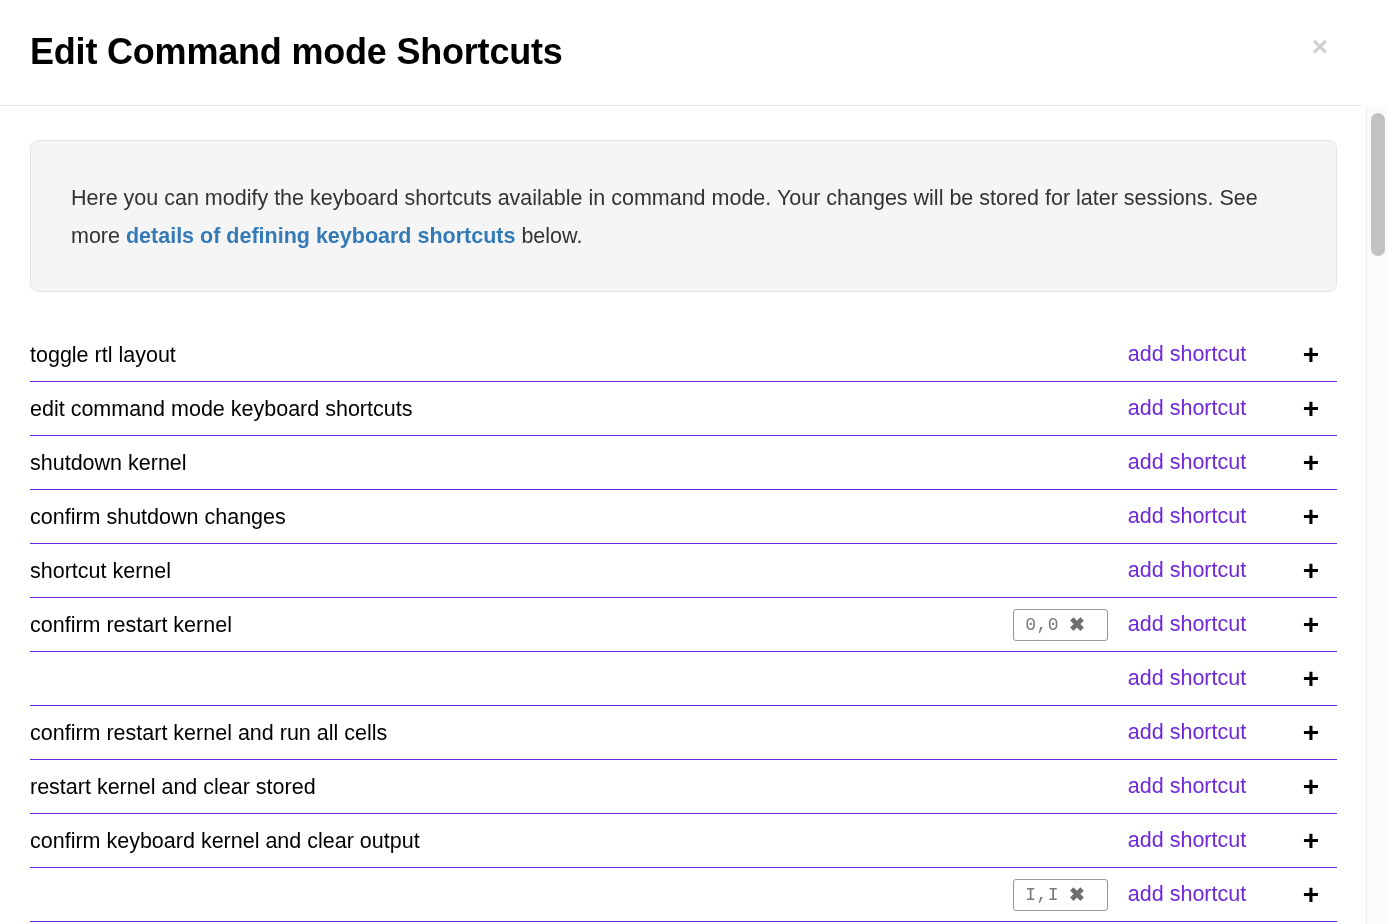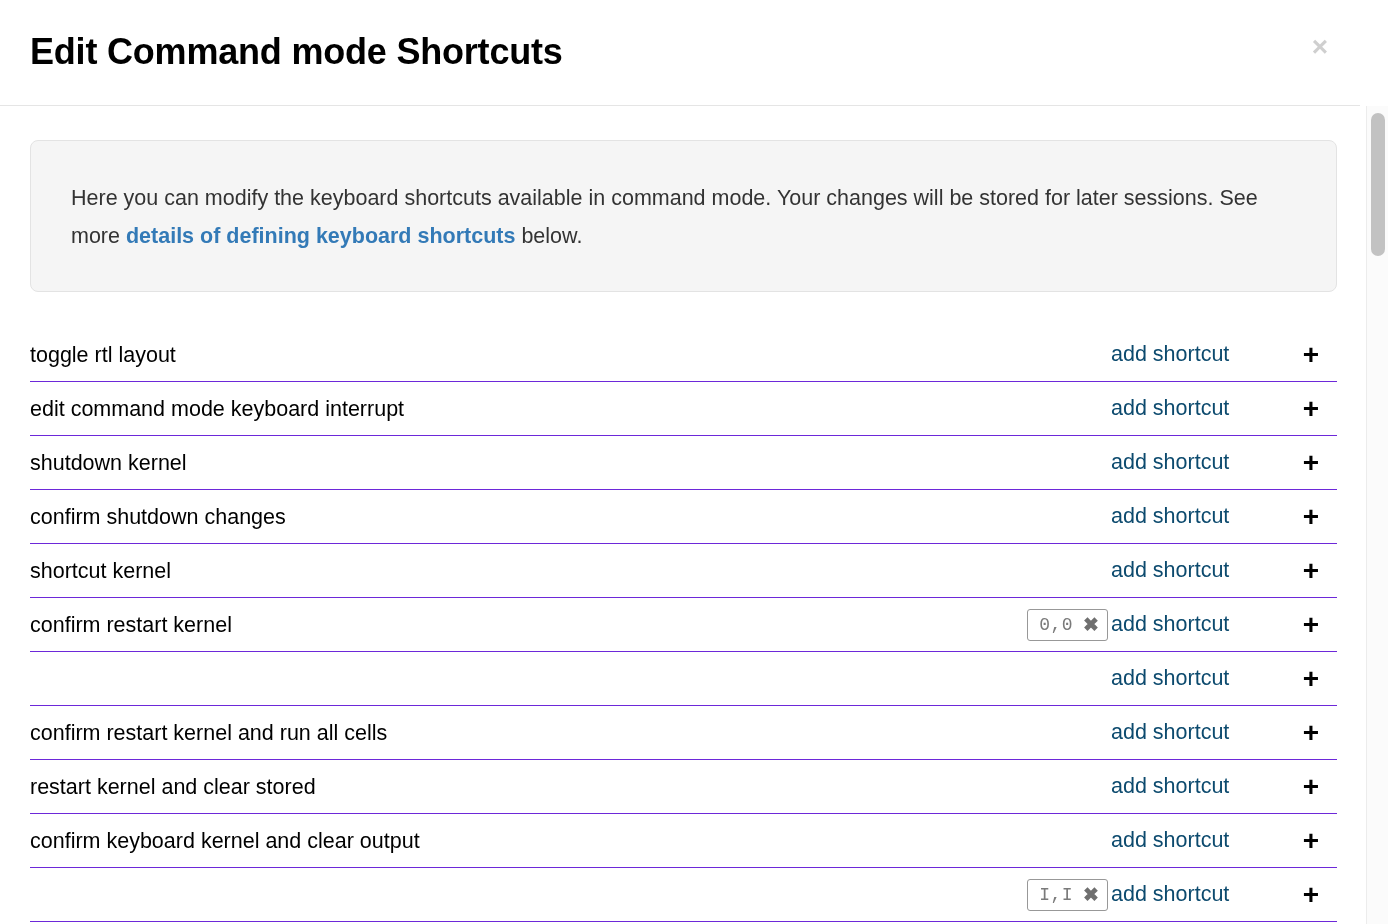--- a/index.html
+++ b/index.html
@@ -120,21 +120,21 @@
     display: flex;
     align-items: center;
     justify-content: flex-end;
   }
   .chip {
     display: inline-flex;
     align-items: center;
     height: 32px;
     border: 1px solid #989898;
     border-radius: 3px;
-    padding: 0 8px 0 11px;
+    padding: 0 22px 0 11px;
     margin-right: 3px;
     background: #ffffff;
     color: #7a7a7a;
   }
   .chip-key {
     font-family: "Liberation Mono", monospace;
     font-size: 18px;
     letter-spacing: 0.5px;
     line-height: 30px;
     color: #7a7a7a;
@@ -143,26 +143,26 @@
     font-size: 19px;
     font-weight: 700;
     margin-left: 10px;
     color: #6f6f6f;
     line-height: 30px;
     cursor: pointer;
     font-family: "Liberation Sans", sans-serif;
   }
   .add-shortcut {
     font-size: 21.5px;
-    color: #0c4a6e;
+    color: #6d28d9;
     line-height: 53px;
     white-space: nowrap;
     cursor: pointer;
     width: 152px;
-    text-align: left;
+    text-align: center;
   }
   .plus-btn {
     width: 52px;
     text-align: center;
     font-size: 28px;
     font-weight: 700;
     color: #000000;
     line-height: 53px;
     cursor: pointer;
     font-family: "Liberation Sans", sans-serif;
@@ -215,21 +215,21 @@
 
     <div class="shortcut-list">
         <div class="shortcut-row">
           <div class="shortcut-label">toggle rtl layout</div>
           <div class="shortcut-right">
             <span class="add-shortcut">add shortcut</span>
             <span class="plus-btn">+</span>
           </div>
         </div>
         <div class="shortcut-row">
-          <div class="shortcut-label">edit command mode keyboard interrupt</div>
+          <div class="shortcut-label">edit command mode keyboard shortcuts</div>
           <div class="shortcut-right">
             <span class="add-shortcut">add shortcut</span>
             <span class="plus-btn">+</span>
           </div>
         </div>
         <div class="shortcut-row">
           <div class="shortcut-label">shutdown kernel</div>
           <div class="shortcut-right">
             <span class="add-shortcut">add shortcut</span>
             <span class="plus-btn">+</span>

